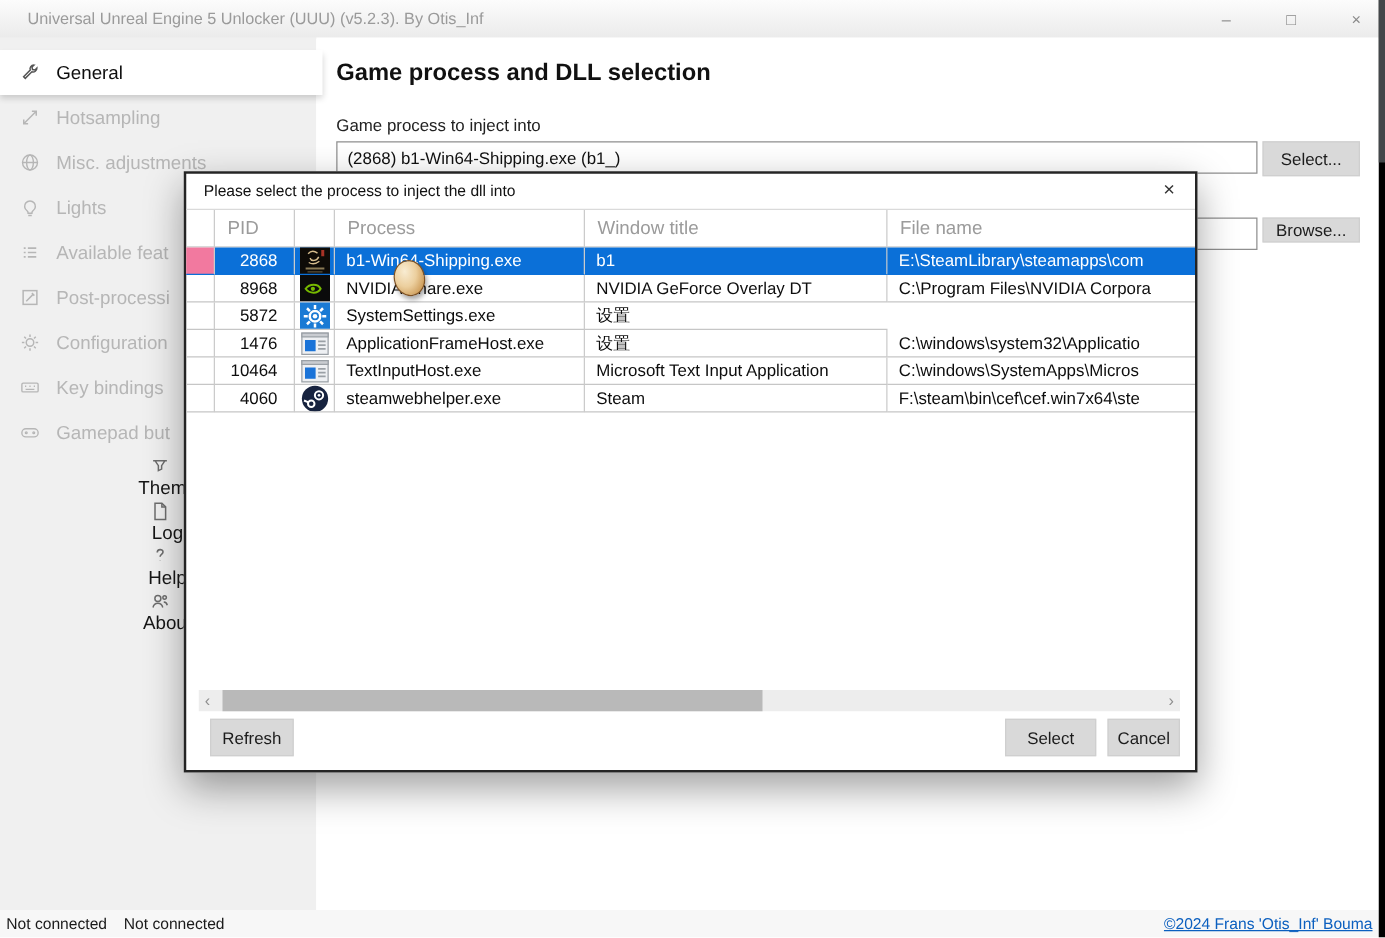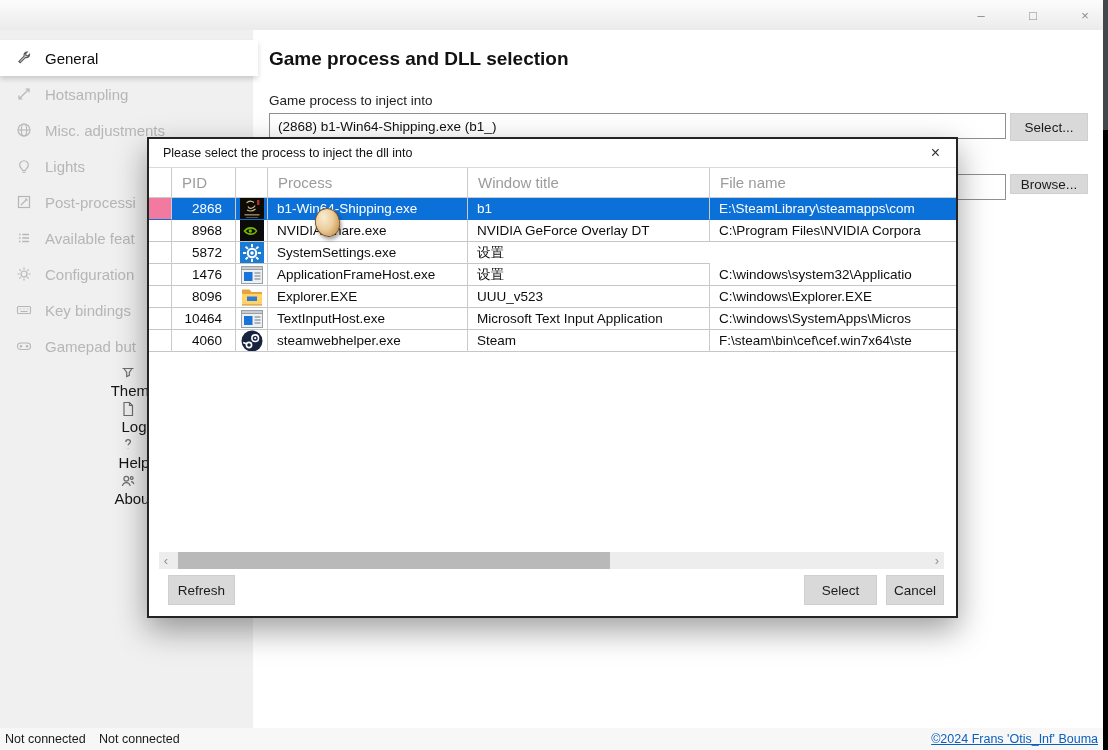--- a/index.html
+++ b/index.html
@@ -80,20 +80,21 @@
   .cursor{position:absolute;left:315px;top:208px;width:23px;height:27px;border-radius:50% 50% 48% 52%;
           background:radial-gradient(ellipse at 38% 28%, #f8ecd2 0%, #eccf9e 45%, #cf9f5d 78%, #9c6c35 100%);
           border:1px solid #7d5124;transform:rotate(-10deg);box-shadow:1px 3px 4px rgba(0,0,0,.35);z-index:70;}
 </style>
 </head>
 <body>
 
 <div class="stage">
 
   <div class="titlebar">
+    <div class="ttext">Universal Unreal Engine 5 Unlocker (UUU) (v5.2.3). By Otis_Inf</div>
     <div class="wincontrols">
       <div class="wbtn">–</div>
       <div class="wbtn">□</div>
       <div class="wbtn">×</div>
     </div>
   </div>
 
   <div class="sidebar">
     <div class="sbitem active">
       <span class="sic">
@@ -125,34 +126,34 @@
       <span class="sic">
           <svg viewBox="0 0 16 16" fill="none" stroke="currentColor" stroke-width="1.2">
             <path d="M5.6 10.6a4.3 4.3 0 1 1 4.8 0c-.7.6-.9 1.1-.9 1.9H6.5c0-.8-.2-1.3-.9-1.9z"></path>
             <path d="M6.6 14.3h2.8"></path>
           </svg>
         </span>
       <span>Lights</span>
     </div>
     <div class="sbitem">
       <span class="sic">
+          <svg viewBox="0 0 16 16" fill="none" stroke="currentColor" stroke-width="1.3">
+            <path d="M3 4.5h1.5M6.3 4.5H13M3 8h1.5M6.3 8H13M3 11.5h1.5M6.3 11.5H13"></path>
+          </svg>
+        </span>
+      <span>Available feat</span>
+    </div>
+    <div class="sbitem">
+      <span class="sic">
           <svg viewBox="0 0 16 16" fill="none" stroke="currentColor" stroke-width="1.2">
             <rect x="2.5" y="2.5" width="11" height="11"></rect>
             <path d="M5 11l5.5-5.5M9.5 4.5l2 2"></path>
           </svg>
         </span>
       <span>Post-processi</span>
-    </div>
-    <div class="sbitem">
-      <span class="sic">
-          <svg viewBox="0 0 16 16" fill="none" stroke="currentColor" stroke-width="1.3">
-            <path d="M3 4.5h1.5M6.3 4.5H13M3 8h1.5M6.3 8H13M3 11.5h1.5M6.3 11.5H13"></path>
-          </svg>
-        </span>
-      <span>Available feat</span>
     </div>
     <div class="sbitem">
       <span class="sic">
           <svg viewBox="0 0 16 16" fill="none" stroke="currentColor" stroke-width="1.2">
             <circle cx="8" cy="8" r="3"></circle>
             <path d="M8 1.5v2M8 12.5v2M1.5 8h2M12.5 8h2M3.4 3.4l1.4 1.4M11.2 11.2l1.4 1.4M12.6 3.4l-1.4 1.4M4.8 11.2l-1.4 1.4"></path>
           </svg>
         </span>
       <span>Configuration</span>
     </div>
@@ -300,35 +301,20 @@
               <rect x="1.5" y="3.5" width="21" height="3" fill="#c9ccd1" stroke="#9aa0a6"></rect>
               <rect x="4" y="9" width="8.5" height="9" fill="#1a73d8"></rect>
               <path d="M14.5 10h6M14.5 13h6M14.5 16h6" stroke="#9aa0a6" stroke-width="1.4"></path>
             </svg>
         </div>
         <div class="pc">ApplicationFrameHost.exe</div>
         <div class="pc">设置</div>
         <div class="pc">C:\windows\system32\Applicatio</div>
       </div>
 
-      <div class="prow">
-        <div class="pc marker"></div>
-        <div class="pc pid">8096</div>
-        <div class="pc iconc">
-          <svg viewBox="0 0 24 24">
-              <path d="M2 4.5h7.5l2 2.5H22v13H2z" fill="#E8A33D"></path>
-              <path d="M2 9h20v11H2z" fill="#FFD367"></path>
-              <rect x="7" y="11.5" width="10" height="4.5" fill="#2f7bd9"></rect>
-              <path d="M2 20h20v0" stroke="#c98b2e"></path>
-            </svg>
-        </div>
-        <div class="pc">Explorer.EXE</div>
-        <div class="pc">UUU_v523</div>
-        <div class="pc">C:\windows\Explorer.EXE</div>
-      </div>
 
       <div class="prow">
         <div class="pc marker"></div>
         <div class="pc pid">10464</div>
         <div class="pc iconc">
           <svg viewBox="0 0 24 24">
               <rect x="1.5" y="3.5" width="21" height="17" fill="#eef0f3" stroke="#9aa0a6"></rect>
               <rect x="1.5" y="3.5" width="21" height="3" fill="#c9ccd1" stroke="#9aa0a6"></rect>
               <rect x="4" y="9" width="8.5" height="9" fill="#1a73d8"></rect>
               <path d="M14.5 10h6M14.5 13h6M14.5 16h6" stroke="#9aa0a6" stroke-width="1.4"></path>

